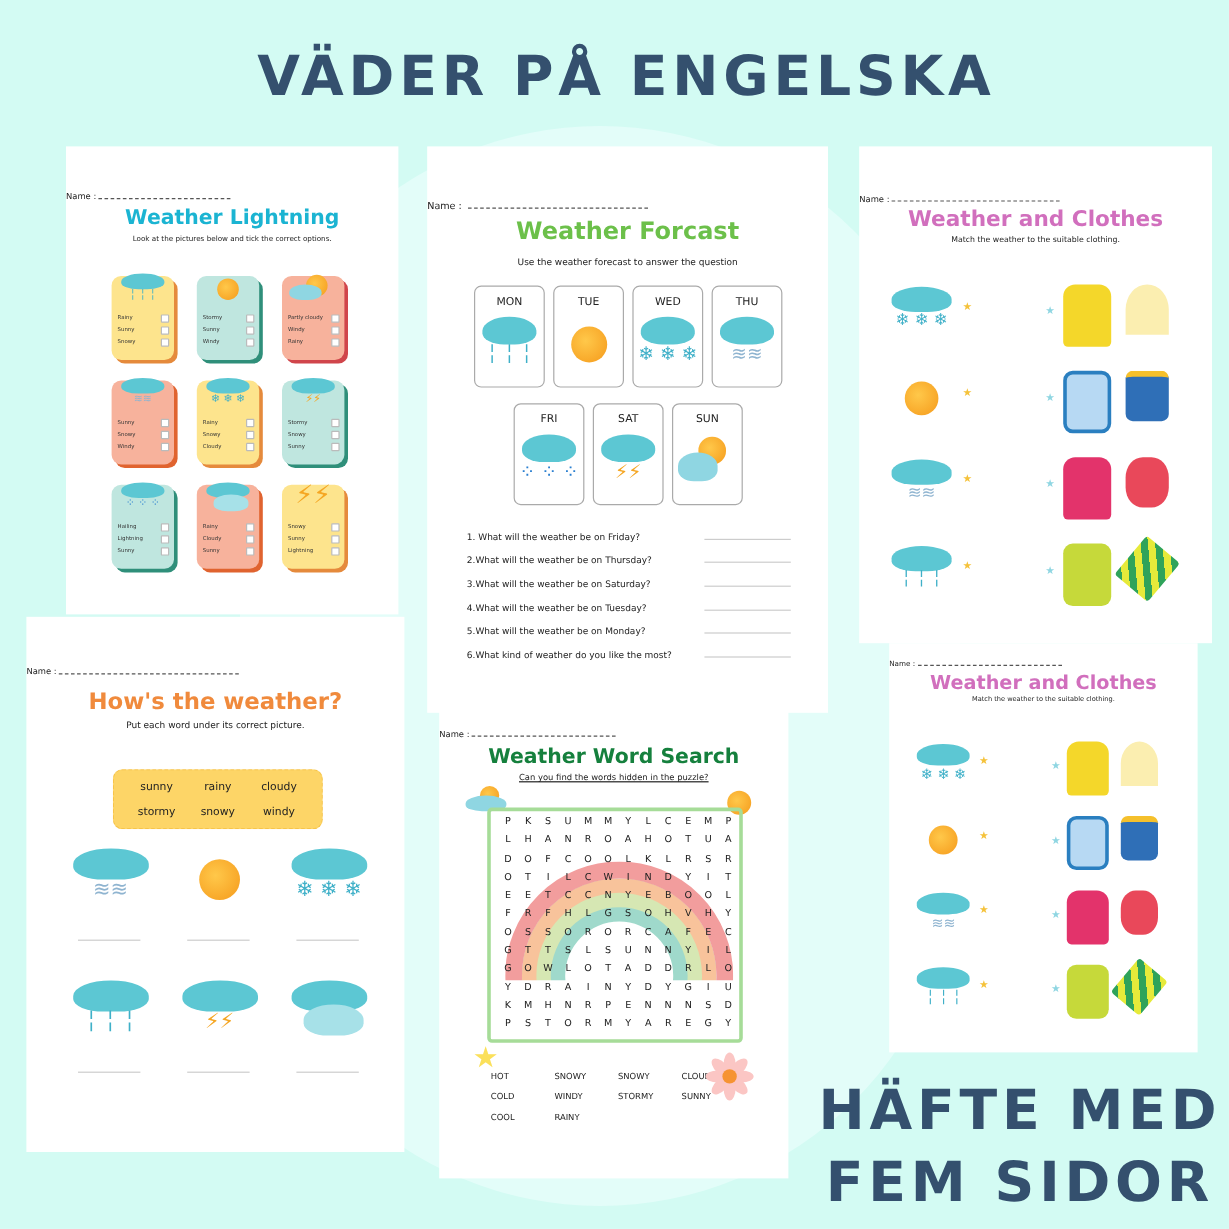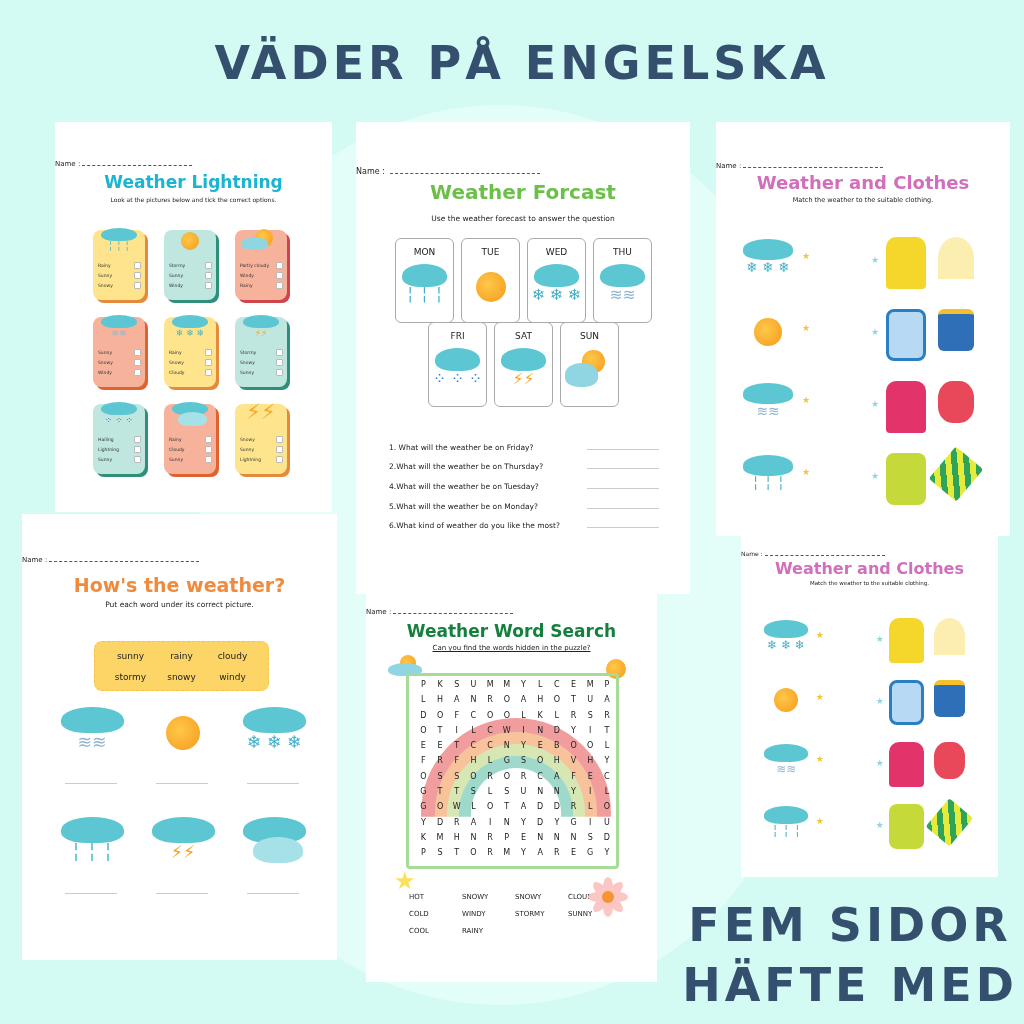--- a/index.html
+++ b/index.html
@@ -290,21 +290,21 @@
         </div>
       </div>
       <div class="fc-card">
         <div>THU</div>
         <div style="position: relative; width: 50px; height: 52px; margin: 4px auto 0px;">
           <div class="cloud" style="left: 2.5px; top: 2.6px; width: 45px; height: 23.4px;"></div>
           <div class="" style="position: absolute; left: 0px; top: 27.04px; width: 50px; text-align: center; font-size: 15.6px; color: rgb(143, 180, 208); line-height: 1;">≋≋</div>
         </div>
       </div>
     </div>
-  <div class="fc-row" id="fc-row2" style="left:72px; top:200px;">
+  <div class="fc-row" id="fc-row2" style="left:72px; top:214px;">
       <div class="fc-card">
         <div>FRI</div>
         <div style="position: relative; width: 50px; height: 52px; margin: 4px auto 0px;">
           <div class="cloud" style="left: 2.5px; top: 2.6px; width: 45px; height: 23.4px;"></div>
           <div class="" style="position: absolute; left: 0px; top: 27.04px; width: 50px; text-align: center; font-size: 15.6px; color: rgb(42, 127, 208); line-height: 1;">⁘ ⁘ ⁘</div>
         </div>
       </div>
       <div class="fc-card">
         <div>SAT</div>
         <div style="position: relative; width: 50px; height: 52px; margin: 4px auto 0px;">
@@ -320,20 +320,24 @@
         </div>
       </div>
     </div>
   <div class="questions" id="questions">
       <div class="q">
         <span>1. What will the weather be on Friday?</span>
         <span class="line"></span>
       </div>
       <div class="q">
         <span>2.What will the weather be on Thursday?</span>
+        <span class="line"></span>
+      </div>
+      <div class="q">
+        <span>3.What will the weather be on Saturday?</span>
         <span class="line"></span>
       </div>
       <div class="q">
         <span>4.What will the weather be on Tuesday?</span>
         <span class="line"></span>
       </div>
       <div class="q">
         <span>5.What will the weather be on Monday?</span>
         <span class="line"></span>
       </div>
@@ -673,15 +677,15 @@
         </div>
         <span class="star" style="left: 74.82px; top: 12.18px; color: rgb(245, 194, 58);">★</span>
         <span class="star" style="left: 134.85px; top: 15.66px; color: rgb(143, 214, 226);">★</span>
         <div class="cloth" style="left: 147.9px; top: 0px; width: 34.8px; height: 45.24px; background: rgb(198, 217, 58); border-radius: 8px;"></div>
         <div class="cloth" style="left: 193.14px; top: 0px; width: 31.32px; height: 36.54px; background: repeating-linear-gradient(45deg, rgb(47, 163, 90) 0px, rgb(47, 163, 90) 6px, rgb(230, 234, 58) 6px, rgb(230, 234, 58) 12px); border-radius: 3px; transform: rotate(40deg);"></div>
       </div>
     </div>
 </div>
 
 <div id="sub-title" class="headline">
+  <div>HÄFTE MED</div>
   <div>FEM SIDOR</div>
-  <div>HÄFTE MED</div>
 </div>
 
 </body></html>

